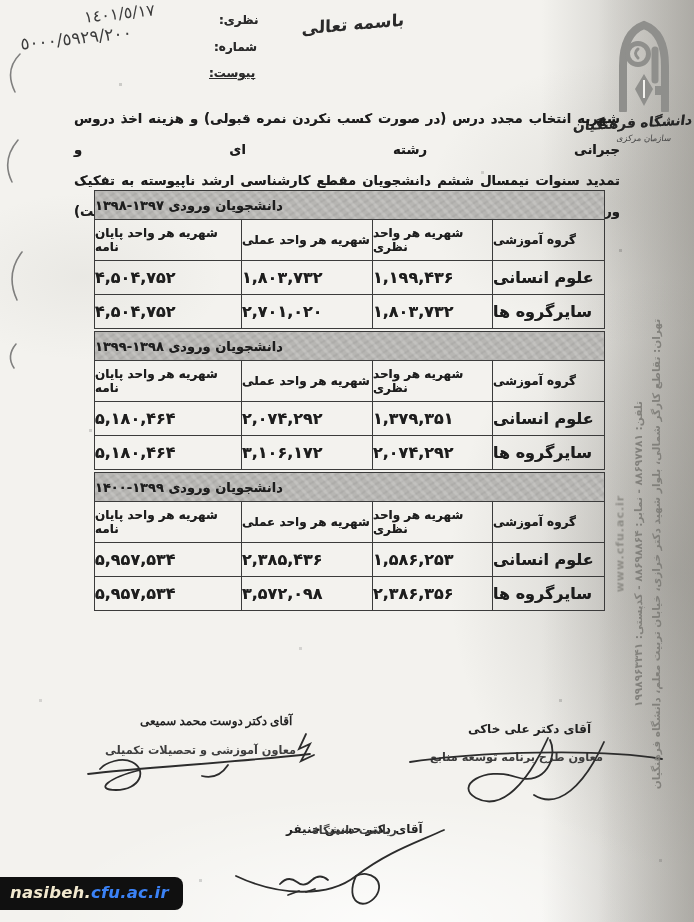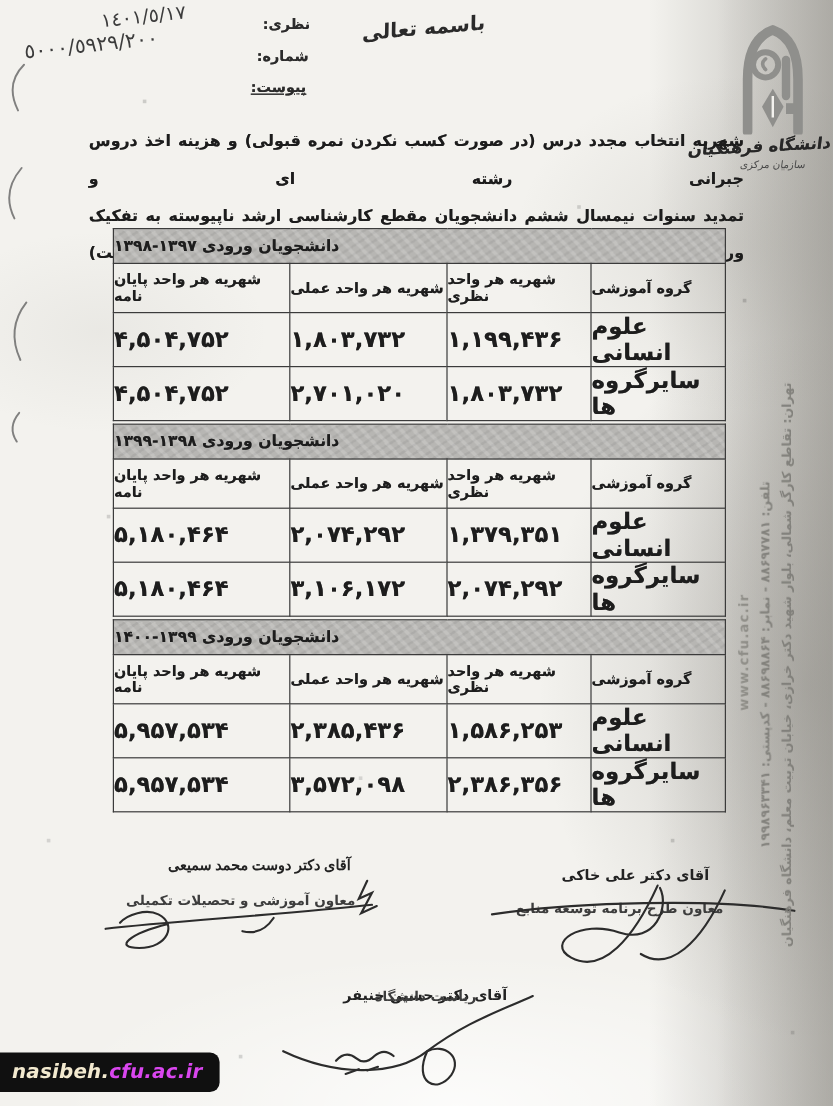--- a/index.html
+++ b/index.html
@@ -63,21 +63,21 @@
   }
   td.t-title {
     height:29px; font-size:13px; color:#222;
     background-color:#b7b6b3;
     background-image:
       repeating-linear-gradient(48deg, rgba(255,255,255,.16) 0 3px, rgba(0,0,0,0) 3px 8px),
       repeating-linear-gradient(-33deg, rgba(80,80,80,.10) 0 2px, rgba(0,0,0,0) 2px 6px);
     border-width:2px;
   }
   tr.t-head td { height:41px; font-size:12px; }
-  tr.t-row  td { height:34px; font-size:19px; letter-spacing:.2px; }
+  tr.t-row  td { height:34px; font-size:16px; letter-spacing:.2px; }
   tr.t-row td.num { direction:ltr; }
 
   
   .sig-name  { position:absolute; font-size:12px; font-weight:bold; color:#222; white-space:nowrap; }
   .sig-title { position:absolute; font-size:11.3px; font-weight:600; color:#3d3d3d; white-space:nowrap; }
   .sig-svg   { position:absolute; }
 
   
   .edge-shade {
     position:absolute; right:0; top:0; width:96px; height:100%;
@@ -93,21 +93,21 @@
 
   
   .watermark {
     position:absolute; left:0; top:877px; height:33px;
     background:#101010; border-radius:0 8px 8px 0;
     padding:6px 14px 6px 10px; direction:ltr;
     font-style:italic; font-weight:bold; font-size:16.5px; letter-spacing:.2px;
     white-space:nowrap;
   }
   .wm-prefix { color:#f2e9cf; }
-  .wm-domain { color:#d946ef; }
+  .wm-domain { color:#3b82f6; }
 
   .speckles {
     position:absolute; left:0; top:0; width:1px; height:1px; background:transparent;
     box-shadow:
       120px 84px 0 1px rgba(70,70,70,.22), 482px 172px 0 1px rgba(70,70,70,.20),
       652px 140px 0 1px rgba(70,70,70,.25), 300px 648px 0 1px rgba(70,70,70,.18),
       90px 430px 0 1px rgba(70,70,70,.20), 560px 700px 0 1px rgba(70,70,70,.22),
       620px 250px 0 1px rgba(70,70,70,.25), 40px 700px 0 1px rgba(70,70,70,.18),
       200px 880px 0 1px rgba(70,70,70,.2), 660px 860px 0 1px rgba(70,70,70,.22);
   }

